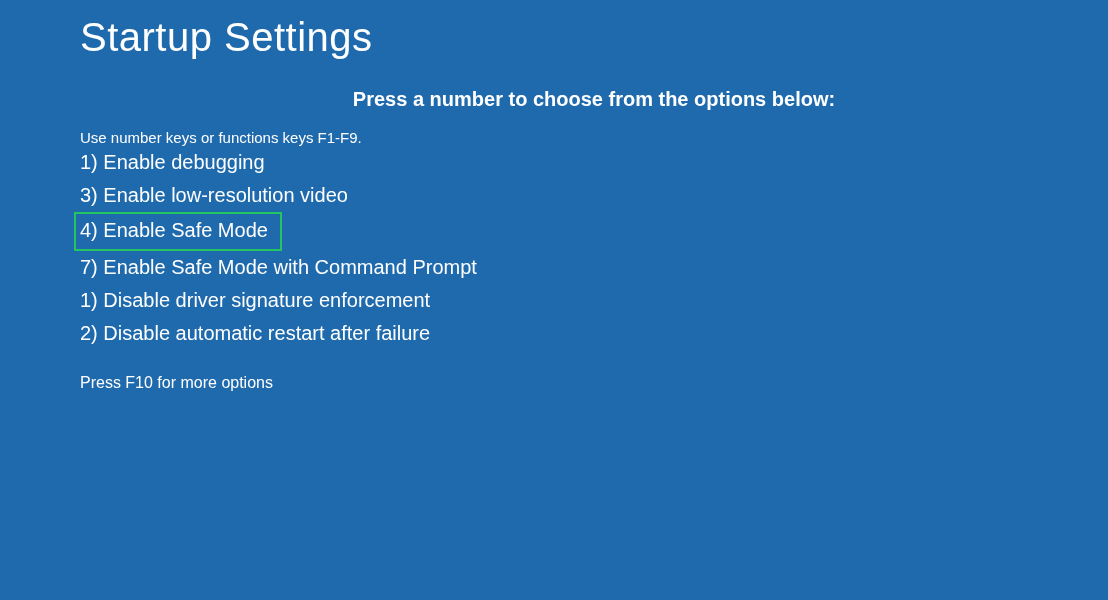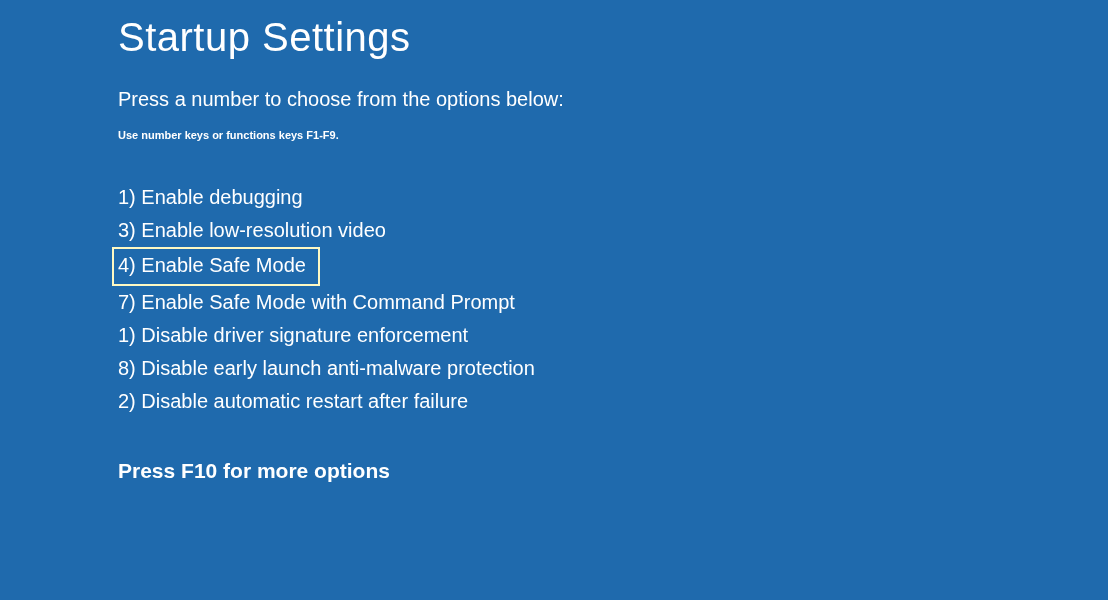--- a/index.html
+++ b/index.html
@@ -9,72 +9,71 @@
     }
     body {
       background-color: #1f6aad;
       width: 1108px;
       height: 600px;
       font-family: "Segoe UI Light", "Segoe UI", Arial, sans-serif;
       color: #ffffff;
       overflow: hidden;
     }
     .container {
-      padding-left: 118px;
+      padding-left: 80px;
       padding-top: 15px;
     }
     .title {
       font-size: 40px;
       font-weight: 300;
       letter-spacing: 0.5px;
       margin-bottom: 28px;
     }
     .instruction {
       font-size: 20px;
-      font-weight: 400;
+      font-weight: 700;
       margin-bottom: 18px;
+      text-align: center;
     }
     .hint {
-      font-size: 11px;
-      font-weight: 700;
-      margin-bottom: 40px;
+      font-size: 15px;
+      font-weight: 400;
     }
     .options {
-      margin-bottom: 36px;
+      margin-bottom: 20px;
     }
     .option {
       font-size: 20px;
       font-weight: 300;
       line-height: 1.65;
       display: inline-block;
     }
     .option-row {
       line-height: 1;
     }
     .highlighted {
-      border: 2px solid #fef9c3;
+      border: 2px solid #22c55e;
       padding: 0px 12px 2px 4px;
       margin-left: -6px;
     }
     .footer-line {
-      font-size: 21px;
-      font-weight: 700;
+      font-size: 16px;
+      font-weight: 400;
       line-height: 1.6;
     }
   </style>
 </head>
 <body>
 
 <div class="container">
   <h1 class="title">Startup Settings</h1>
   <div class="instruction">Press a number to choose from the options below:</div>
   <div class="hint">Use number keys or functions keys F1-F9.</div>
   <div class="options">
       <div class="option-row"><span class="option">1) Enable debugging</span></div>
       <div class="option-row"><span class="option">3) Enable low-resolution video</span></div>
       <div class="option-row"><span class="option highlighted">4) Enable Safe Mode</span></div>
       <div class="option-row"><span class="option">7) Enable Safe Mode with Command Prompt</span></div>
       <div class="option-row"><span class="option">1) Disable driver signature enforcement</span></div>
-      <div class="option-row"><span class="option">8) Disable early launch anti-malware protection</span></div>
       <div class="option-row"><span class="option">2) Disable automatic restart after failure</span></div>
     </div>
   <div class="footer-line">Press F10 for more options</div>
 </div>
 
 </body></html>

